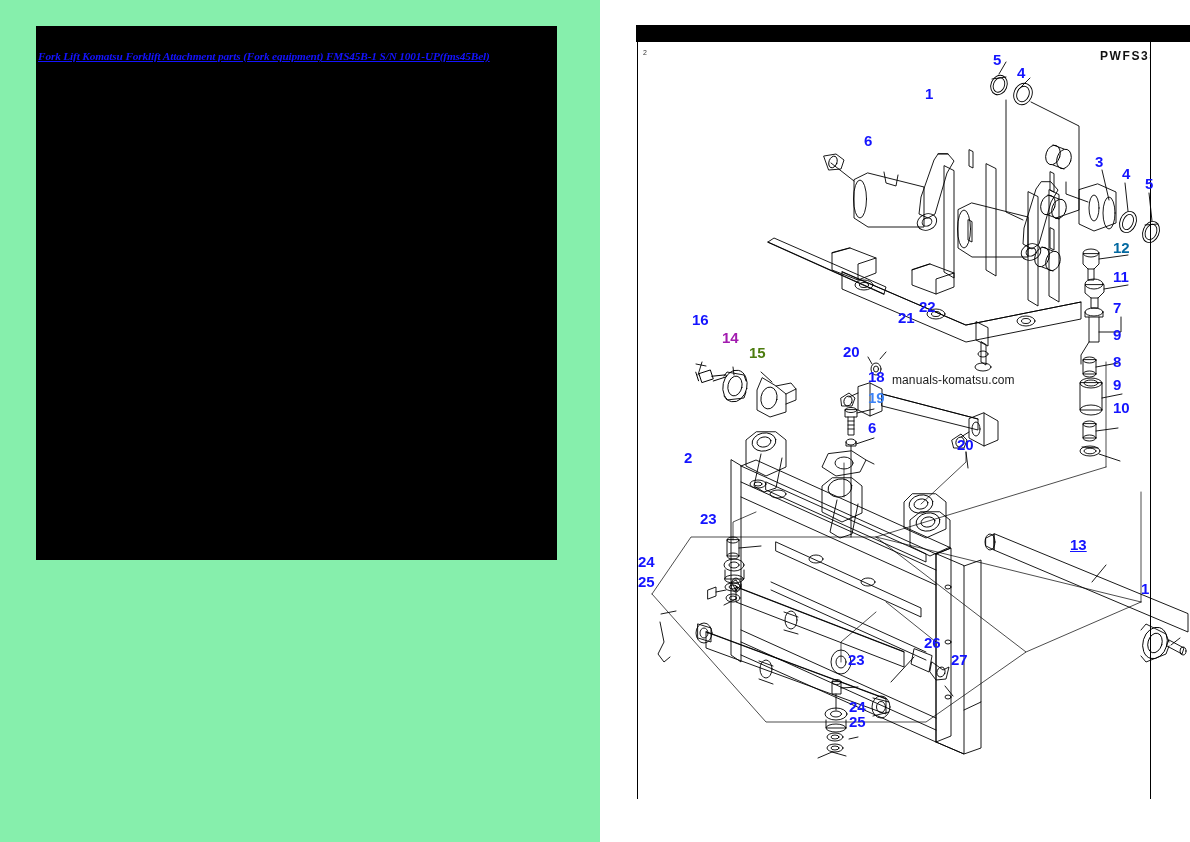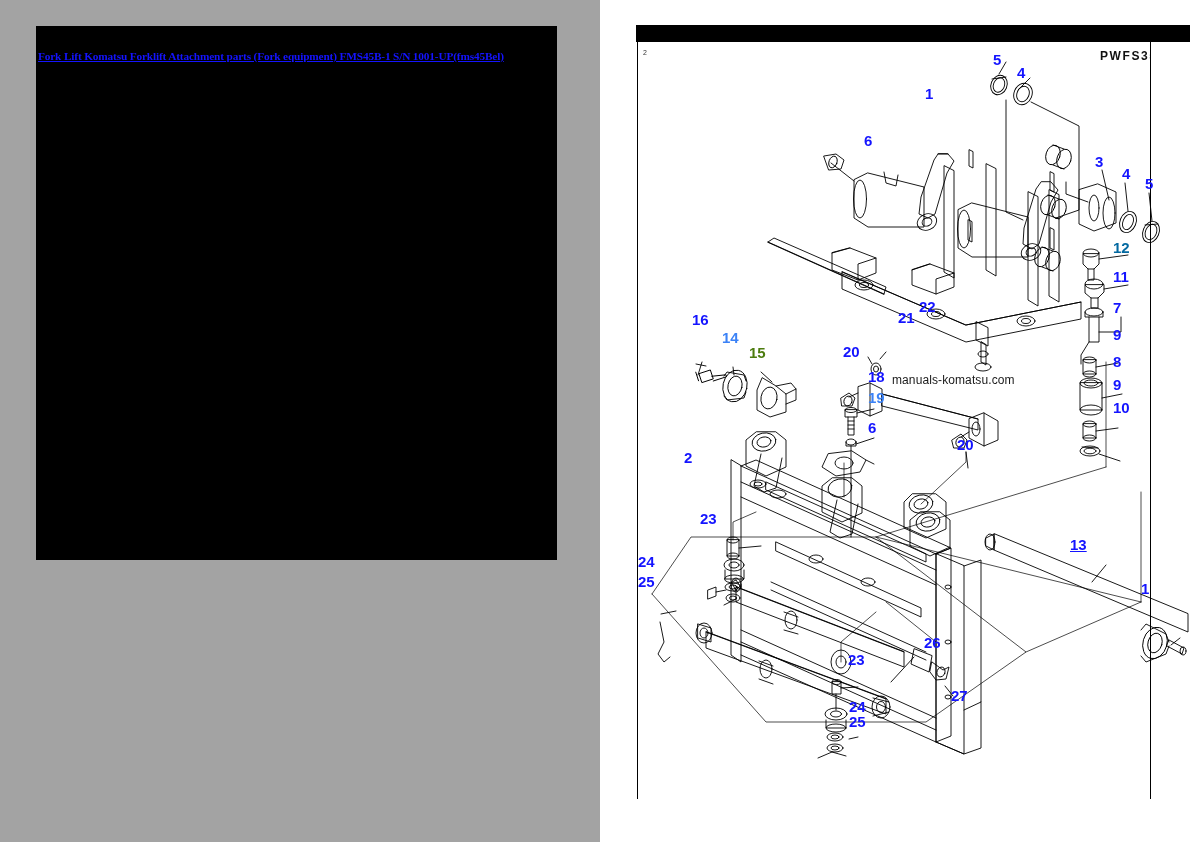--- a/index.html
+++ b/index.html
@@ -15,21 +15,22 @@
     font-family: "Liberation Serif", serif;
   }
 
   
   #left-panel {
     position: absolute;
     left: 0px;
     top: 0px;
     width: 600px;
     height: 842px;
-    background: #a3a3a3;
+    background: #86efac;
+    font-style: italic;
   }
   #thumbnail-box {
     position: absolute;
     left: 36px;
     top: 26px;
     width: 521px;
     height: 534px;
     background: #000000;
   }
   #doc-title-link {
@@ -494,37 +495,37 @@
       <div class="callout" style="left: 486px; top: 141px; color: rgb(20, 20, 255);">4</div>
       <div class="callout" style="left: 509px; top: 151px; color: rgb(20, 20, 255);">5</div>
       <div class="callout" style="left: 477px; top: 215px; color: #0369a1;">12</div>
       <div class="callout" style="left: 477px; top: 244px; color: rgb(20, 20, 255);">11</div>
       <div class="callout" style="left: 477px; top: 275px; color: rgb(20, 20, 255);">7</div>
       <div class="callout" style="left: 283px; top: 274px; color: rgb(20, 20, 255);">22</div>
       <div class="callout" style="left: 262px; top: 285px; color: rgb(20, 20, 255);">21</div>
       <div class="callout" style="left: 477px; top: 302px; color: rgb(20, 20, 255);">9</div>
       <div class="callout" style="left: 477px; top: 329px; color: rgb(20, 20, 255);">8</div>
       <div class="callout" style="left: 56px; top: 287px; color: rgb(20, 20, 255);">16</div>
-      <div class="callout" style="left: 86px; top: 305px; color: #3b82f6;">14</div>
+      <div class="callout" style="left: 86px; top: 305px; color: #a21caf;">14</div>
       <div class="callout" style="left: 113px; top: 320px; color: #4d7c0f;">15</div>
       <div class="callout" style="left: 207px; top: 319px; color: rgb(20, 20, 255);">20</div>
       <div class="callout" style="left: 232px; top: 344px; color: rgb(20, 20, 255);">18</div>
       <div class="callout" style="left: 477px; top: 352px; color: rgb(20, 20, 255);">9</div>
       <div class="callout" style="left: 232px; top: 365px; color: #3b82f6;">19</div>
       <div class="callout" style="left: 477px; top: 375px; color: rgb(20, 20, 255);">10</div>
       <div class="callout" style="left: 232px; top: 395px; color: rgb(20, 20, 255);">6</div>
       <div class="callout" style="left: 321px; top: 412px; color: rgb(20, 20, 255);">20</div>
       <div class="callout" style="left: 48px; top: 425px; color: rgb(20, 20, 255);">2</div>
       <div class="callout" style="left: 64px; top: 486px; color: rgb(20, 20, 255);">23</div>
       <div class="callout" style="left: 434px; top: 512px; color: rgb(20, 20, 255); text-decoration: underline;">13</div>
       <div class="callout" style="left: 2px; top: 529px; color: rgb(20, 20, 255);">24</div>
       <div class="callout" style="left: 2px; top: 549px; color: rgb(20, 20, 255);">25</div>
       <div class="callout" style="left: 505px; top: 556px; color: rgb(20, 20, 255);">1</div>
       <div class="callout" style="left: 288px; top: 610px; color: rgb(20, 20, 255);">26</div>
-      <div class="callout" style="left: 315px; top: 627px; color: rgb(20, 20, 255); margin-top: 36px;">27</div>
+      <div class="callout" style="left: 315px; top: 627px; color: rgb(20, 20, 255);">27</div>
       <div class="callout" style="left: 212px; top: 627px; color: rgb(20, 20, 255);">23</div>
       <div class="callout" style="left: 213px; top: 674px; color: rgb(20, 20, 255);">24</div>
       <div class="callout" style="left: 213px; top: 689px; color: rgb(20, 20, 255);">25</div>
     </div>
 
 </div>
 
 <div id="watermark">manuals-komatsu.com</div>
 
 </body></html>

